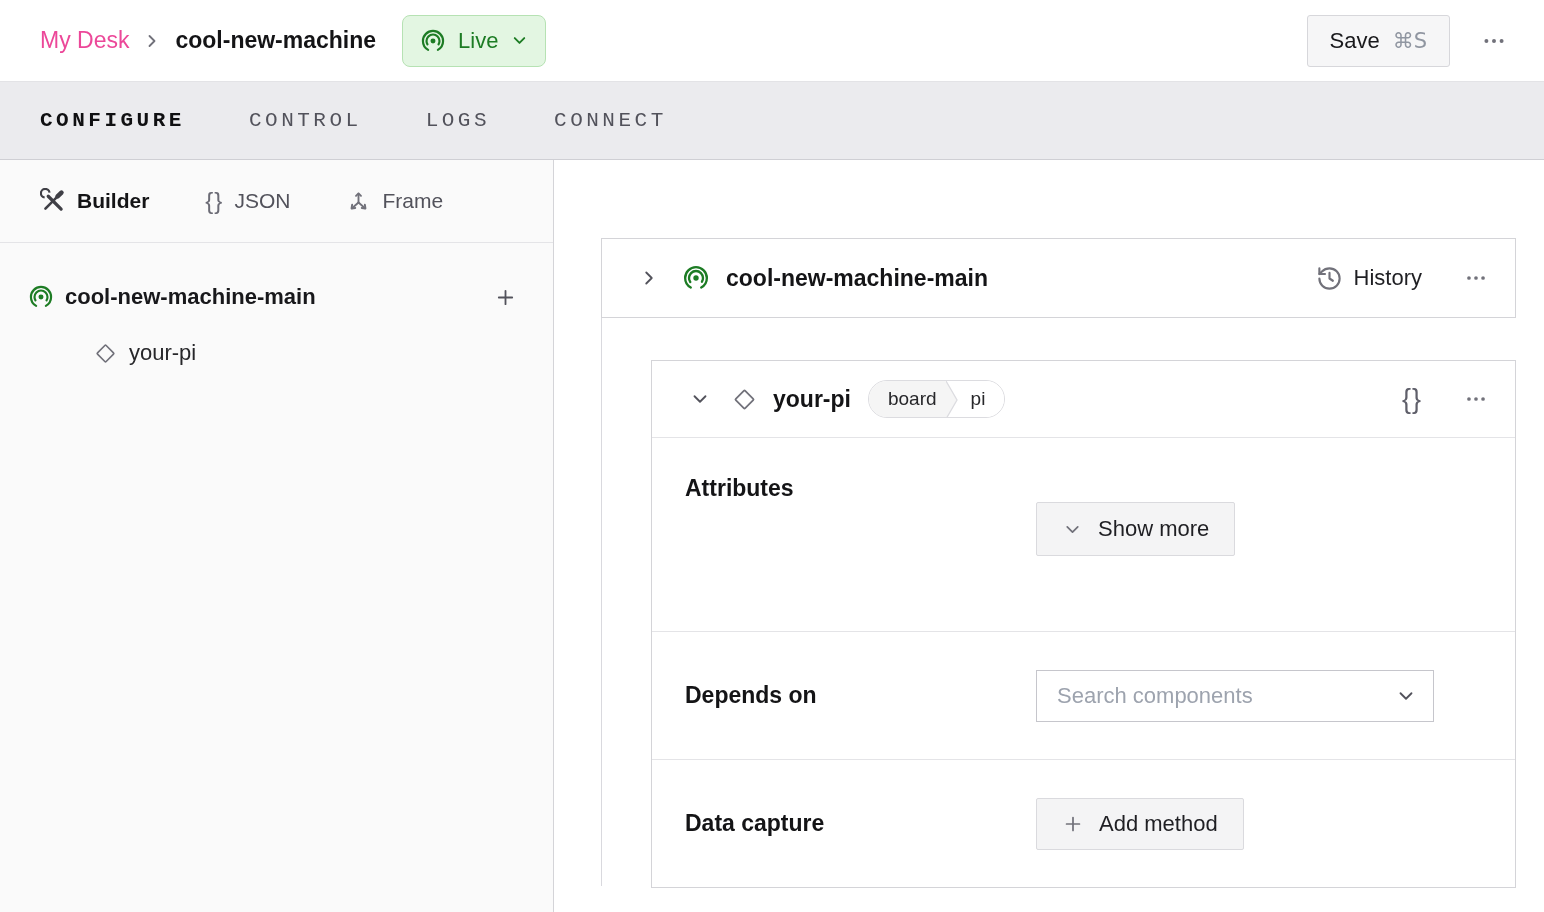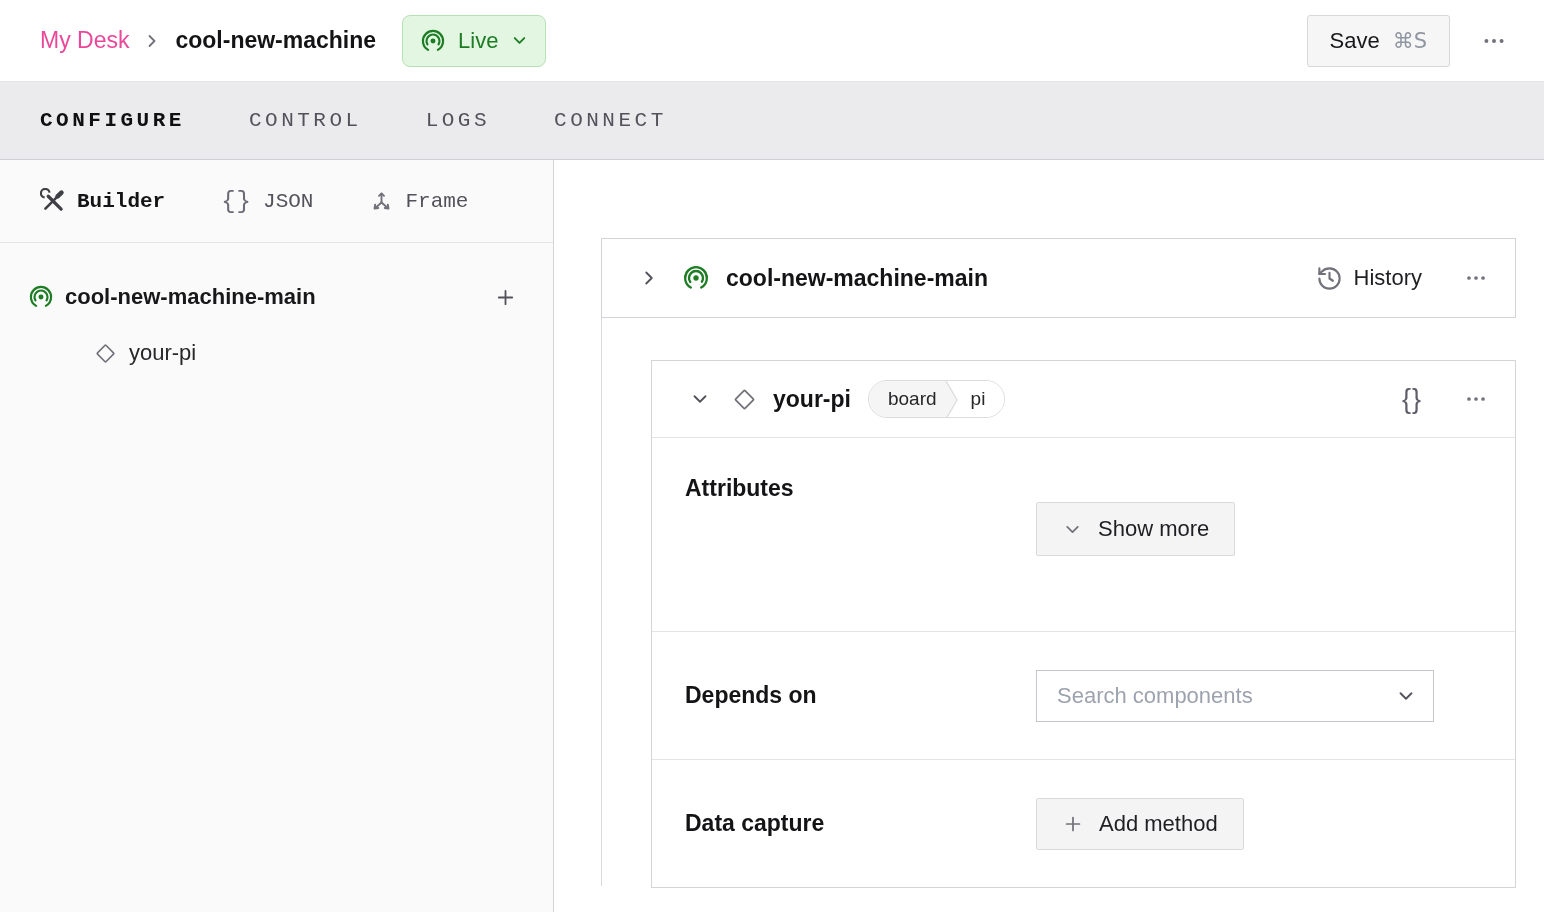--- a/index.html
+++ b/index.html
@@ -81,21 +81,20 @@
     border-right: 1px solid #d4d4d8;
     flex-shrink: 0;
   }
   .mode-row {
     height: 83px;
     display: flex;
     align-items: center;
     padding-left: 40px;
     gap: 56px;
     border-bottom: 1px solid #e4e4e7;
-    font-family: Liberation Mono, monospace;
   }
   .mode { display: flex; align-items: center; gap: 11px; font-size: 21px; color: #52525b; cursor: pointer; }
   .mode .micon { color: #71717a; }
   .mode.active { color: #141416; font-weight: 700; }
   .mode.active .micon { color: #3f3f46; }
   .braces-glyph { font-size: 24px; color: #6b6b75; letter-spacing: 1px; }
 
   .tree { padding: 26px 36px 0 28px; }
   .tree-row { height: 56px; display: flex; align-items: center; }
   .tree-row.machine .t-label { margin-left: 11px; font-size: 22px; font-weight: 700; color: #18181b; }

